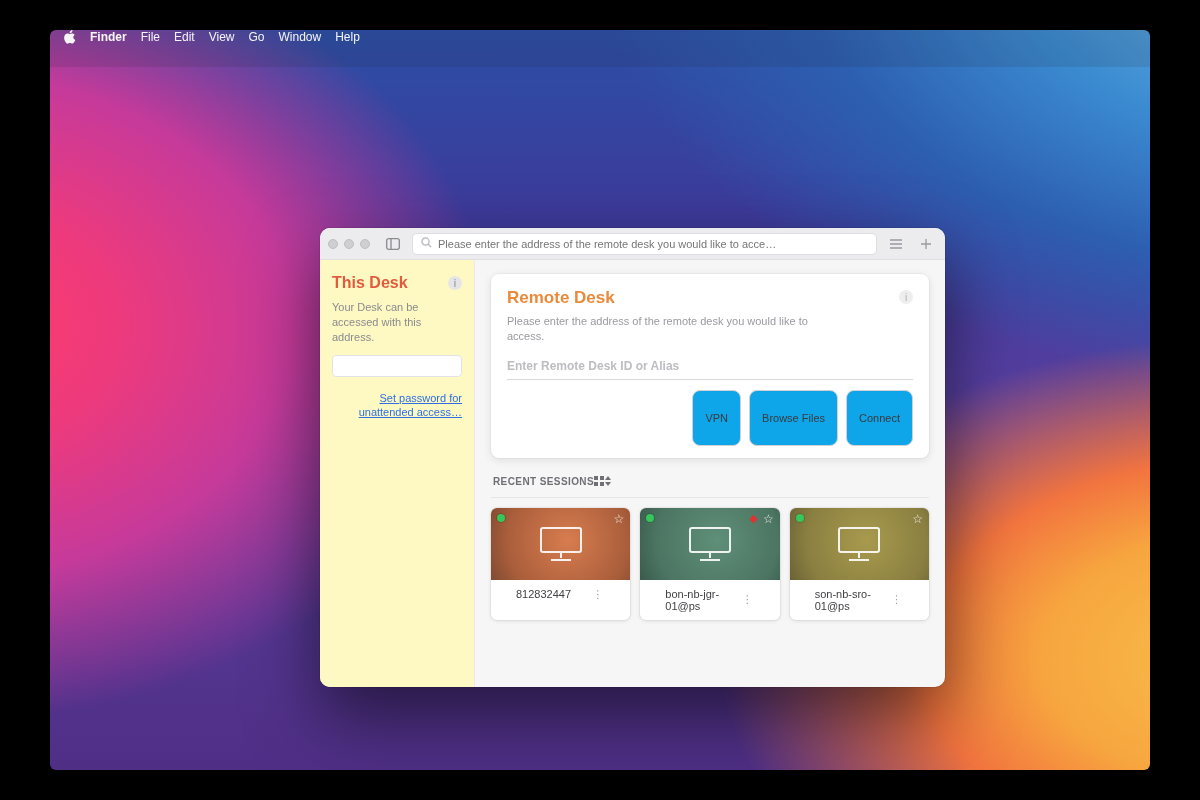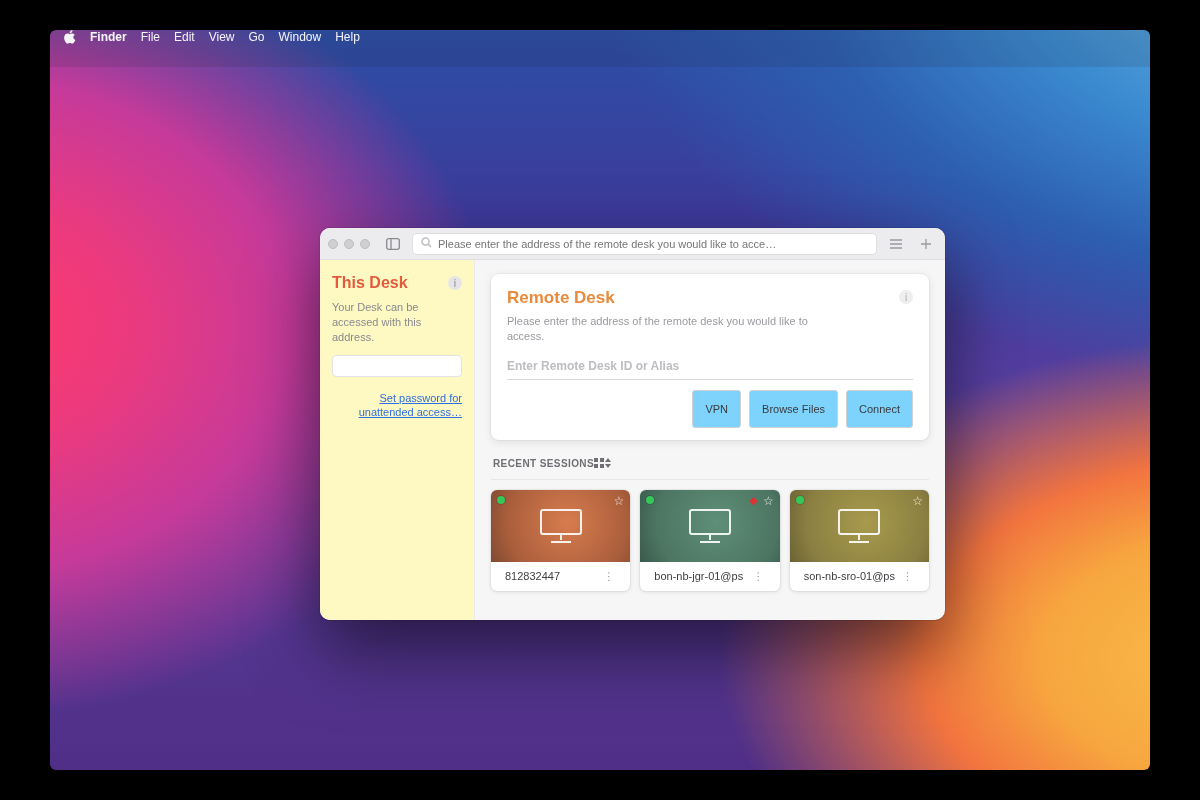--- a/index.html
+++ b/index.html
@@ -26,21 +26,21 @@
     font-size: 12px; color: #f5f5f7;
     background: rgba(30,30,40,0.12);
   }
   .menubar .apple svg { display: block; }
   .menubar span { cursor: default; }
   .menubar .appname { font-weight: 600; }
 
   
   .window {
     position: absolute; left: 270px; top: 198px;
-    width: 625px; height: 392px;
+    width: 625px; height: 459px;
     border-radius: 10px;
     background: #f6f6f7;
     box-shadow: 0 30px 70px rgba(0,0,0,0.55), 0 0 0 1px rgba(0,0,0,0.08);
     display: grid;
     grid-template-columns: 155px 1fr;
     grid-template-rows: 32px 1fr;
     overflow: hidden;
   }
 
   .titlebar {
@@ -114,22 +114,22 @@
     border: none; border-bottom: 1px solid #d8d8de; background: transparent;
     font-size: 12px; color: #666; padding: 2px 0;
     outline: none;
     font-weight: bold;
   }
   .card input.remote::placeholder { color: #bdbdc2; }
   .card .buttons {
     display: flex; justify-content: flex-end; gap: 8px; margin-top: 10px;
   }
   .card .buttons button {
-    font-size: 11px; padding: 12px 12px;
-    border: 1px solid #d0d0d6; border-radius: 3px; background: #7dd3fc;
+    font-size: 11px; padding: 21px 12px;
+    border: 1px solid #d0d0d6; border-radius: 8px; background: #0ea5e9;
     color: #3a3a3d; cursor: pointer;
   }
 
   .section-head {
     display:flex; align-items:center; 
     color:#6f6f74; font-size: 10px; letter-spacing: 0.04em; font-weight: 600; margin: 2px 0 10px 2px;
   }
   .section-head svg { display:block; }
   .divider-line { height:1px; background:#e6e6ea; margin: 0 0 10px 0; }
 
@@ -147,21 +147,21 @@
   }
   .sess.orange .thumb { background: radial-gradient(circle at 55% 45%, #d77c4f, #aa5e3b 70%, #7f4a32); }
   .sess.green  .thumb { background: radial-gradient(circle at 55% 45%, #5f8f78, #4c7562 70%, #3a5a4d); }
   .sess.olive  .thumb { background: radial-gradient(circle at 55% 45%, #a89a4d, #8a7f41 70%, #6a6235); }
   .sess .status-dot { position:absolute; top:6px; left:6px; width:8px; height:8px; border-radius:50%; background:#35c759; box-shadow: 0 0 0 1px rgba(0,0,0,0.15); }
   .sess .star { position:absolute; top:4px; right:6px; color:#fff; font-size:12px; opacity:0.85;}
   .sess .flag { position:absolute; top:4px; right:22px; color:#d33; font-size:11px; }
   .monitor-ico { opacity:0.9; }
   .sess .label {
     display:flex; align-items:center; justify-content:space-between;
-    padding: 8px 14px; font-size: 11px; color:#3f3f43;
+    padding: 8px 25px; font-size: 11px; color:#3f3f43;
   }
   .sess .kebab { color:#9c9ca1; cursor:pointer; padding: 0 2px; }
 
   
   .main::-webkit-scrollbar { width: 10px; }
   .main::-webkit-scrollbar-thumb { background: #d2d2d7; border-radius: 10px; }
 </style>
 </head>
 <body>
 

